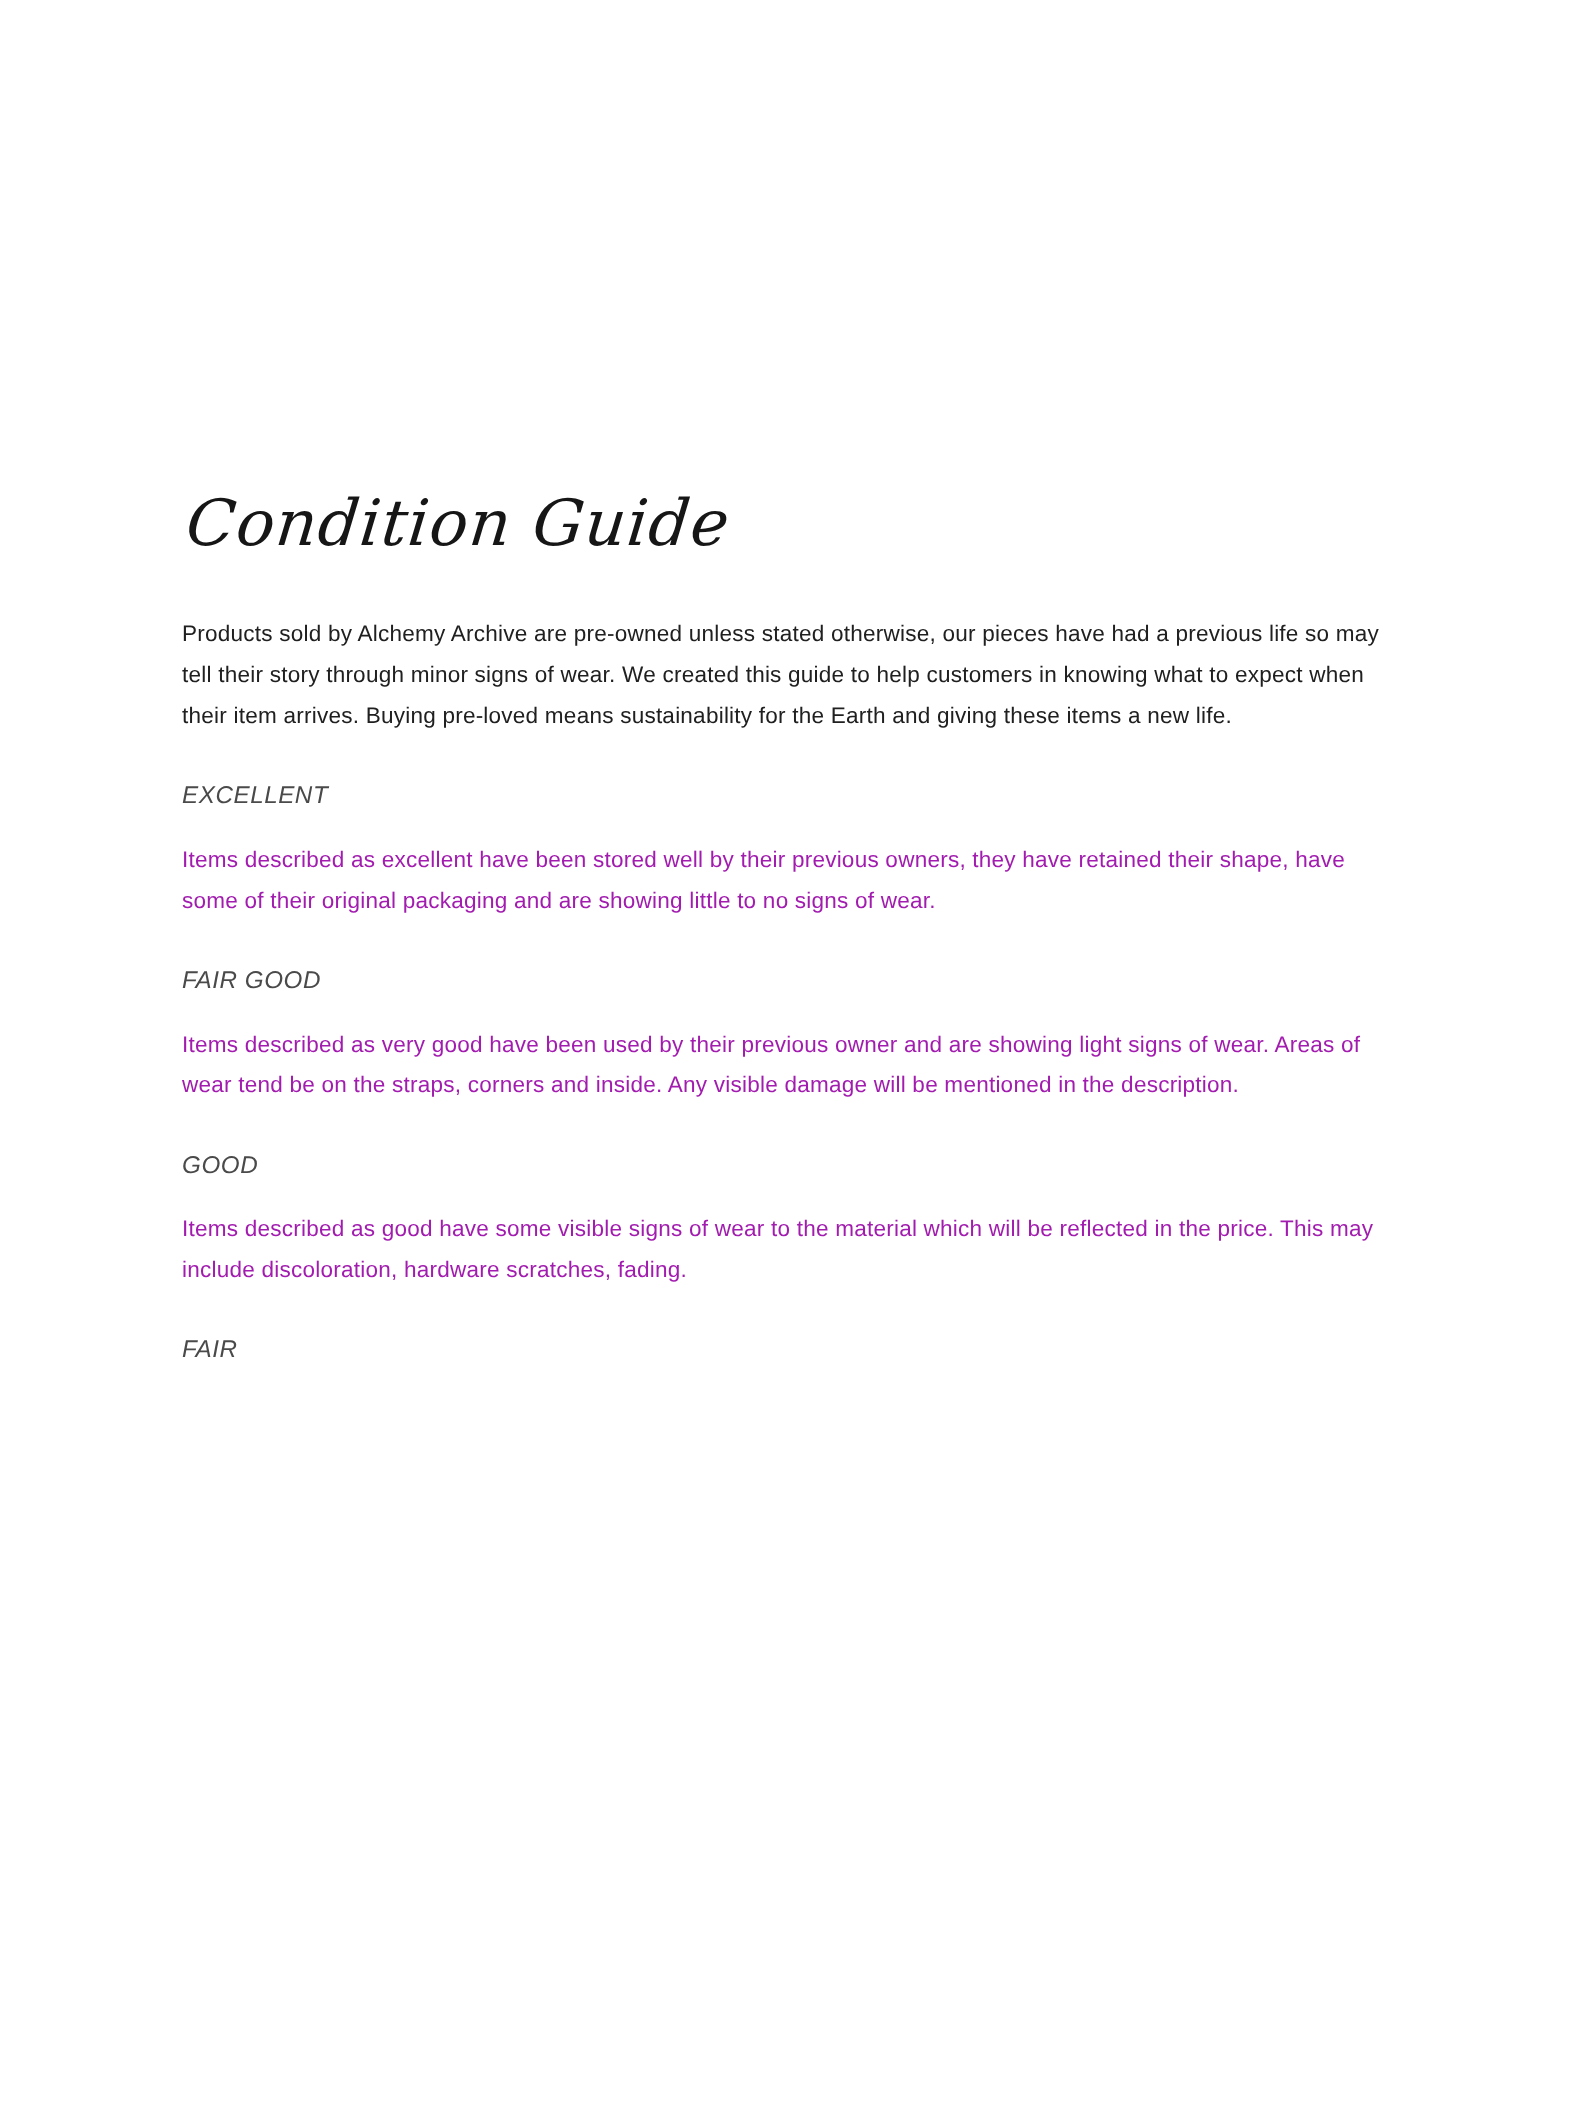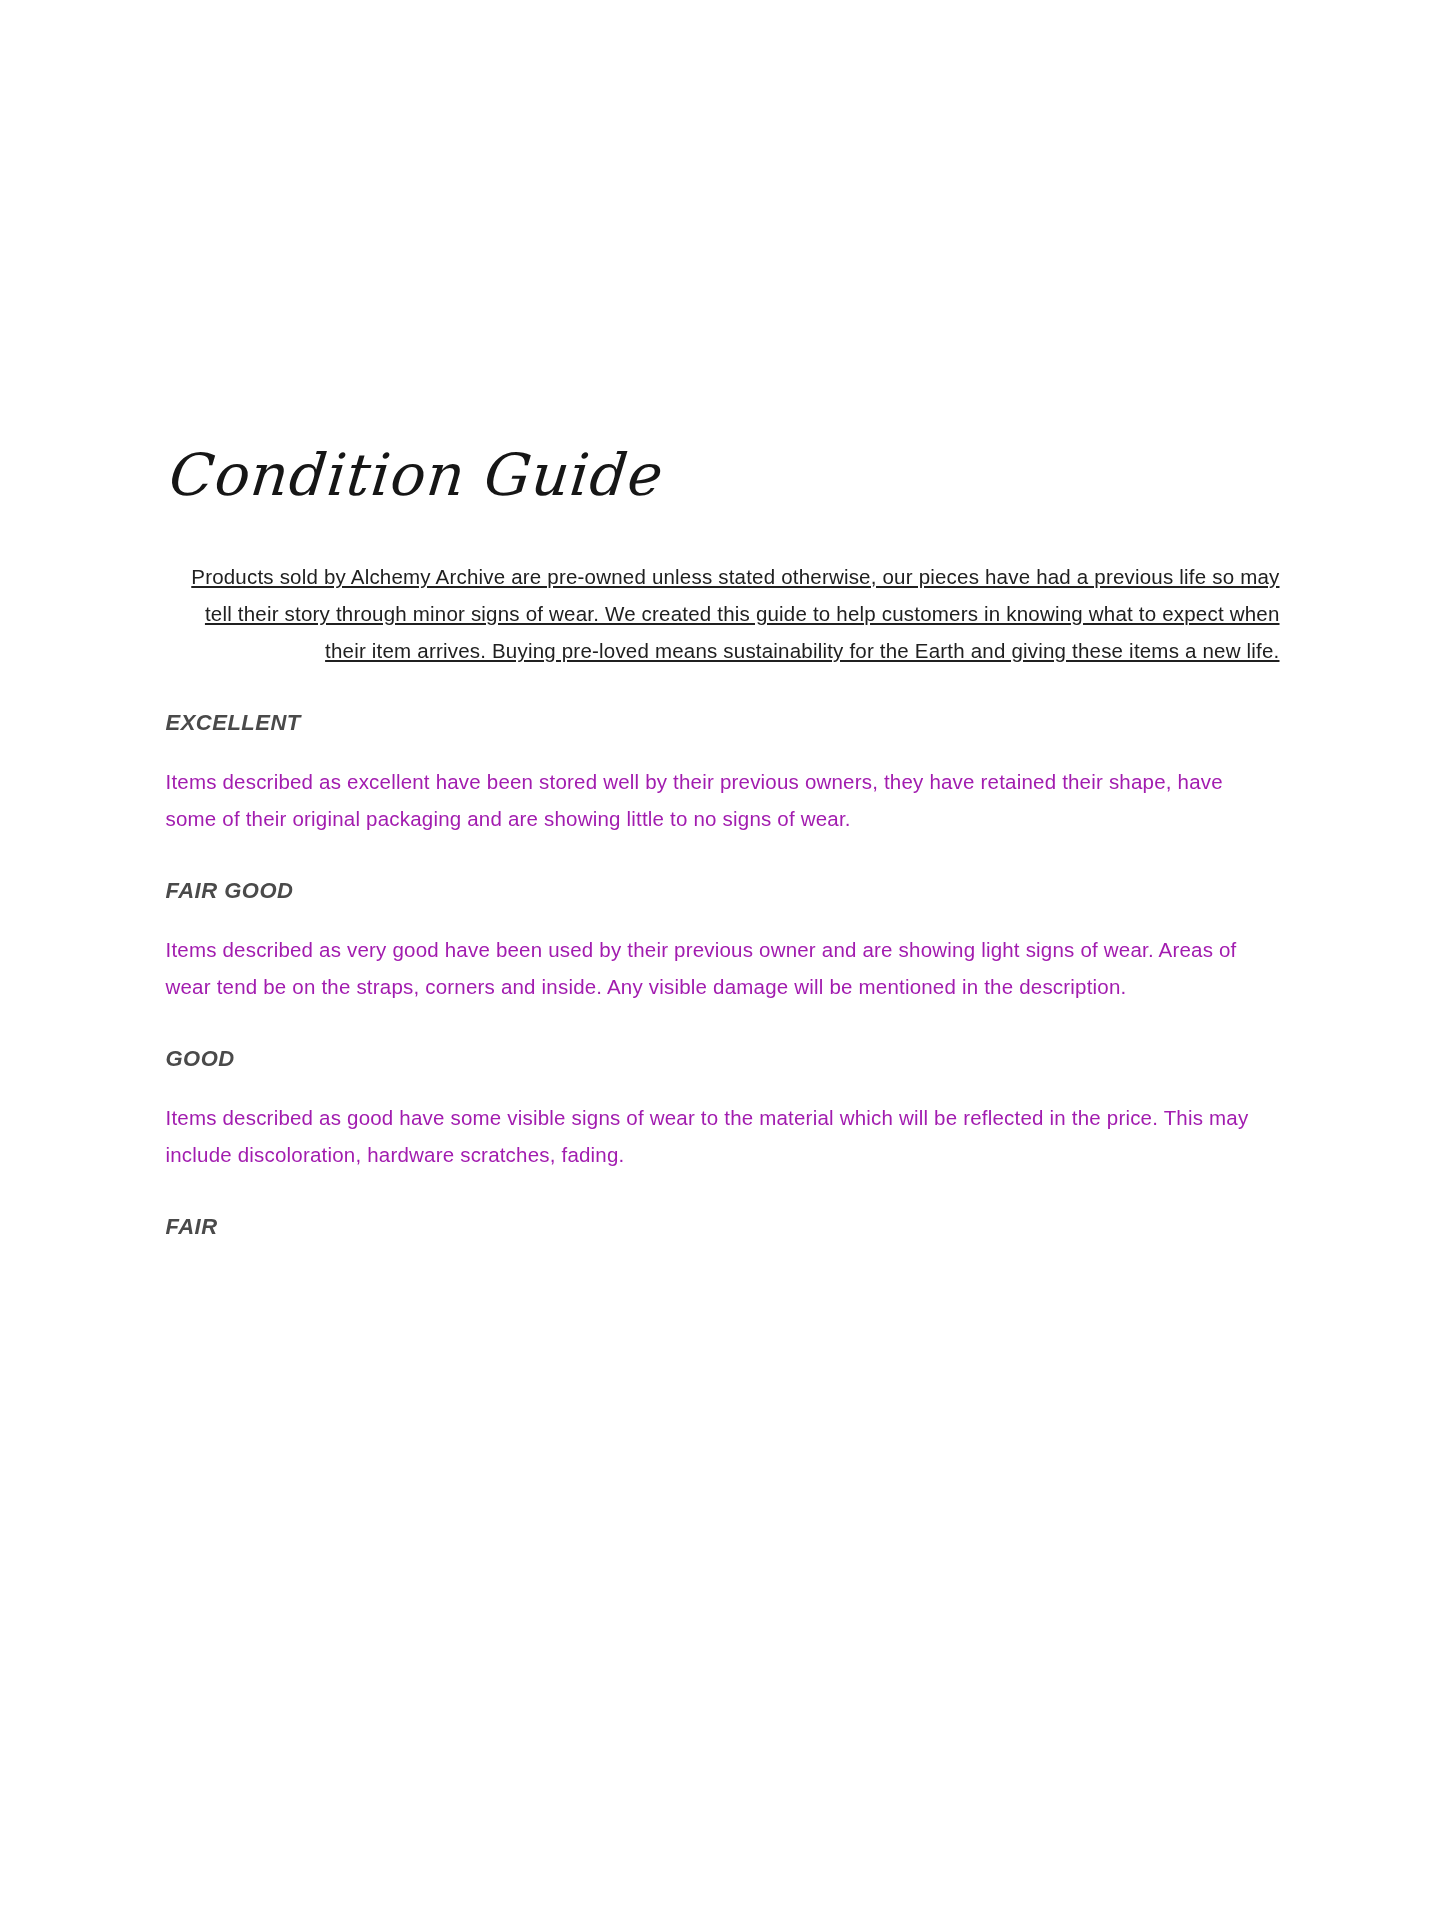--- a/index.html
+++ b/index.html
@@ -29,30 +29,29 @@
     color: #161616;
     letter-spacing: 1px;
     transform: skewX(-6deg);
     transform-origin: left bottom;
     margin: 0;
   }
   .intro {
     margin: 46px 0 0 0;
     font-size: 20.5px;
     line-height: 37px;
-    text-align: right;
+    text-align: left;
     color: #202020;
     letter-spacing: 0.2px;
-    text-decoration: underline;
   }
   .section-heading {
     margin: 40px 0 0 0;
     font-size: 22px;
     line-height: 28px;
-    font-weight: 700;
+    font-weight: 400;
     font-style: italic;
     color: #4a4a4a;
     letter-spacing: 0.5px;
   }
   .section-body {
     margin: 26px 0 0 0;
     font-size: 20.5px;
     line-height: 37px;
     text-align: left;
     color: #a21caf;

